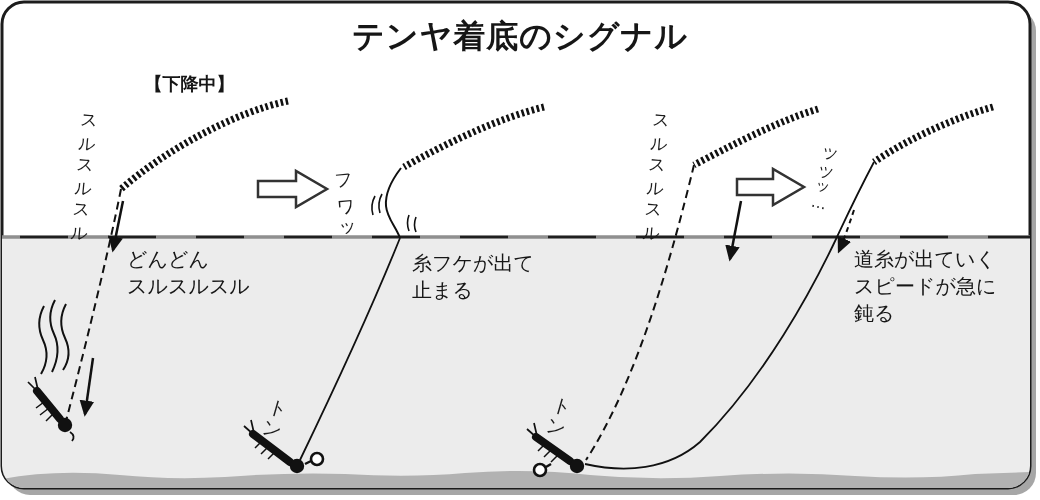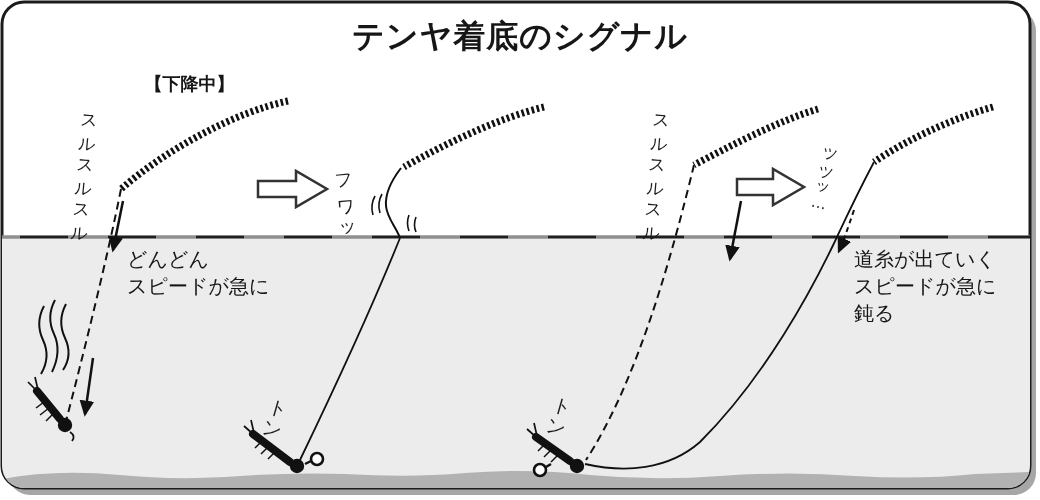--- a/index.html
+++ b/index.html
@@ -115,18 +115,20 @@
   <div class="lbl hdr hdr1">【下降中】</div>
 
   <div class="vtext vsuru1">スルスルスル</div>
   <div class="vtext vfuwa">フワッ</div>
   <div class="vtext vsuru3">スルスルスル</div>
   <div class="vtext vtsu">ツツッ…</div>
   <div class="vtext vton2">トン</div>
   <div class="vtext vton3">トン</div>
 
   <div class="lbl note1">どんどん
-スピードが急に</div>
+スルスルスル</div>
+  <div class="lbl note2">糸フケが出て
+止まる</div>
   <div class="lbl note3">道糸が出ていく
 スピードが急に
 鈍る</div>
 
 </div>
 
 </body></html>

